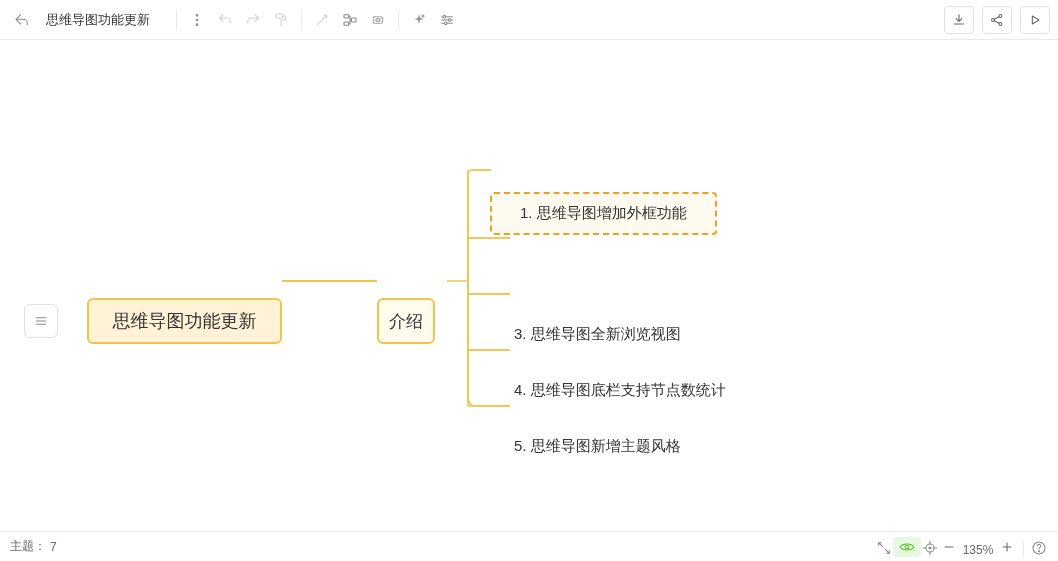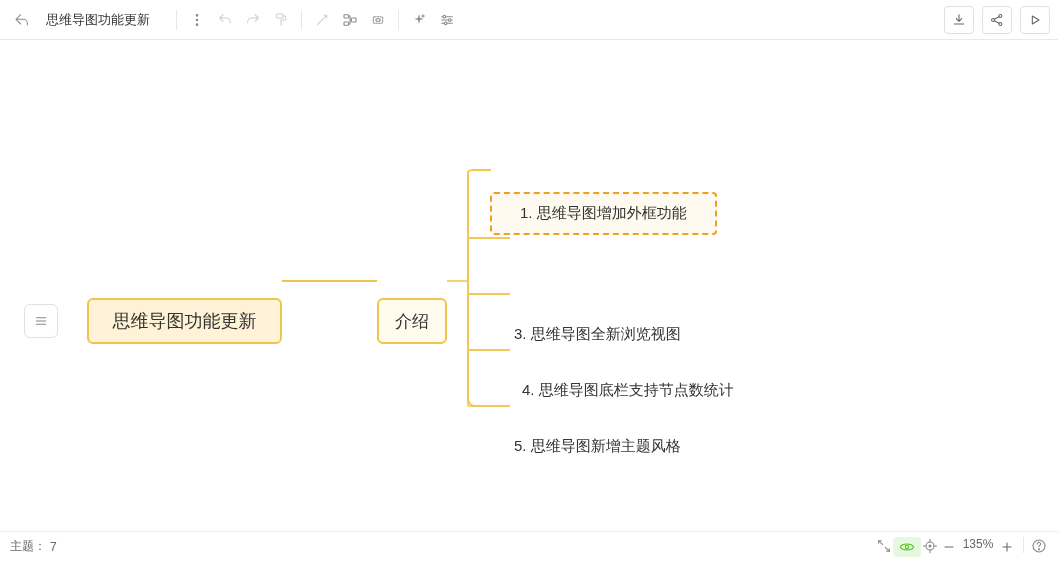--- a/index.html
+++ b/index.html
@@ -20,36 +20,36 @@
   
   .floating-settings { position: absolute; top: 56px; right: 12px; width: 34px; height: 34px; border: 1px solid #e8e8e8; border-radius: 6px; display: flex; align-items: center; justify-content: center; color: #666; cursor: pointer; box-shadow: 0 1px 3px rgba(0,0,0,0.05); }
 
   
   .canvas { position: absolute; top: 40px; left: 0; right: 0; bottom: 30px; background: #fff; }
   svg.connectors { position: absolute; top: 0; left: 0; width: 100%; height: 100%; pointer-events: none; }
 
   
   .node { position: absolute; font-size: 15px; }
   .root-node { left: 87px; top: 258px; width: 195px; height: 46px; background: #fff2d6; border: 2px solid #f0c44c; border-radius: 6px; display: flex; align-items: center; justify-content: center; font-size: 18px; }
-  .sub-node { left: 377px; top: 258px; width: 70px; height: 46px; background: #fffbed; border: 2px solid #f0c44c; border-radius: 6px; display: flex; align-items: center; justify-content: center; font-size: 17px; }
+  .sub-node { left: 377px; top: 258px; width: 58px; height: 46px; background: #fffbed; border: 2px solid #f0c44c; border-radius: 6px; display: flex; align-items: center; justify-content: center; font-size: 17px; }
   .leaf { font-size: 15px; color: #333; white-space: nowrap; }
   .leaf.selected { border: 2px dashed #f0a020; background: #fffaef; padding: 10px 28px; border-radius: 4px; }
   .leaf1 { left: 490px; top: 152px; }
   .leaf2 { left: 514px; top: 229px; }
   .leaf3 { left: 514px; top: 285px; }
-  .leaf4 { left: 514px; top: 341px; margin-left: 8px; }
+  .leaf4 { left: 514px; top: 341px; }
   .leaf5 { left: 514px; top: 397px; }
 
   
   .outline-toggle { position: absolute; left: 24px; top: 264px; width: 34px; height: 34px; border: 1px solid #e0e0e0; border-radius: 6px; display: flex; align-items: center; justify-content: center; color: #888; cursor: pointer; }
 
   
   .statusbar { position: absolute; bottom: 0; left: 0; right: 0; height: 30px; border-top: 1px solid #eee; display: flex; align-items: center; padding: 0 10px; font-size: 12px; color: #666; margin-top: 36px; }
   .status-left { display: flex; align-items: center; gap: 4px; }
-  .status-right { margin-left: auto; display: flex; align-items: flex-start; }
+  .status-right { margin-left: auto; display: flex; align-items: flex-end; }
   .eye-badge { width: 28px; height: 20px; border-radius: 4px; background: #e6f8e0; display: flex; align-items: center; justify-content: center; color: #52c41a; }
   .zoom-btn { width: 20px; height: 20px; display: flex; align-items: center; justify-content: center; cursor: pointer; color: #666; border-radius: 3px; }
   .zoom-text { font-size: 12px; min-width: 38px; text-align: center; }
   .st-icon { width: 18px; height: 18px; display: flex; align-items: center; justify-content: center; color: #888; cursor: pointer; }
 
   svg.ic { width: 16px; height: 16px; stroke: currentColor; fill: none; stroke-width: 1.6; stroke-linecap: round; stroke-linejoin: round; }
 </style>
 </head>
 <body>
 

